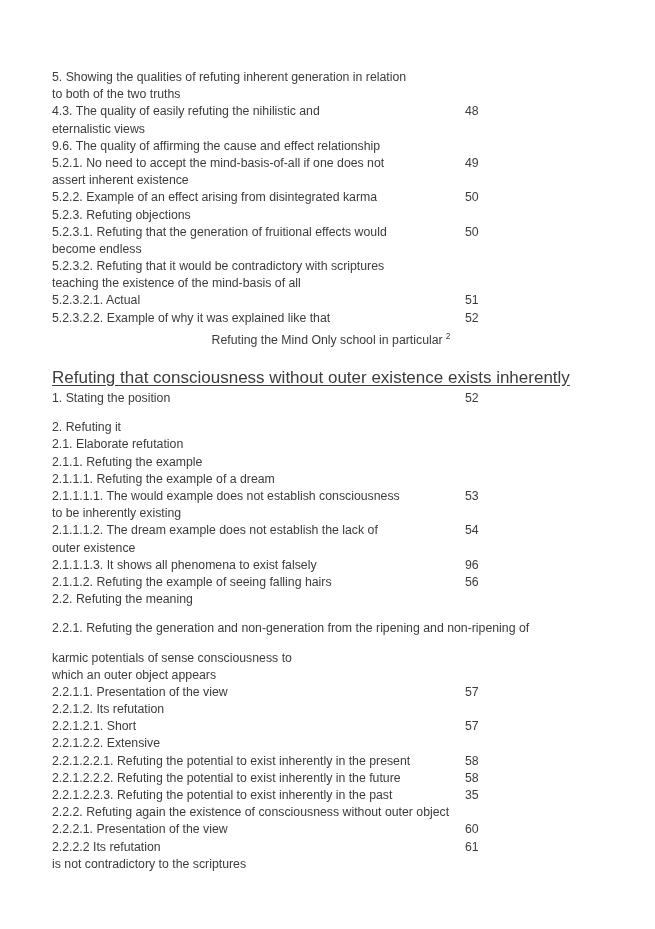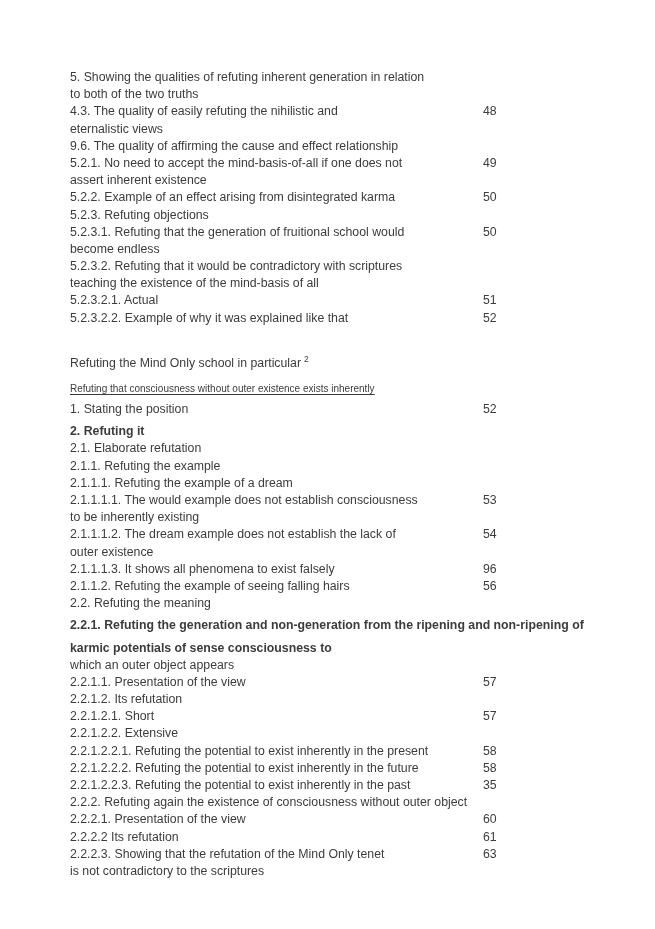--- a/index.html
+++ b/index.html
@@ -5,48 +5,48 @@
   html,body{margin:0;padding:0;background:#ffffff;}
   .page{
     position:relative;
     width:655px;height:929px;
     background:#ffffff;
     overflow:hidden;
     font-family:"Liberation Sans", sans-serif;
     color:#3c3c3c;
   }
   .content{
-    padding:69px 0 0 70px;
+    padding:69px 0 0 52px;
     width:558px;
   }
   .toc-section .row{
     position:relative;
     height:17.2px;
     line-height:17.2px;
     font-size:12.3px;
     white-space:nowrap;
   }
-  .toc-section .row.gap{margin-top:5px;font-weight:bold;}
+  .toc-section .row.gap{margin-top:12px;}
   .entry-page{
     position:absolute;
     left:413px;top:0;
   }
   .chapter-heading{
-    margin-top:20px;
     width:558px;
+    text-align:center;
     font-size:12.3px;
-    line-height:25px;
+    line-height:18px;
   }
   .chapter-heading sup{
     font-size:8.5px;
     margin-left:3px;
   }
   .chapter-subheading{
-    margin-top:4px;
-    font-size:10px;
+    margin-top:20px;
+    font-size:17px;
     line-height:17.2px;
     text-decoration:underline;
     text-underline-offset:2px;
     white-space:nowrap;
   }
   .chapter-rows{margin-top:4px;}
 </style>
 </head>
 <body>
 
@@ -56,21 +56,21 @@
     <div class="toc-section">
         <div class="row"><span class="entry-text">5. Showing the qualities of refuting inherent generation in relation</span></div>
         <div class="row"><span class="entry-text">to both of the two truths</span></div>
         <div class="row"><span class="entry-text">4.3. The quality of easily refuting the nihilistic and</span><span class="entry-page">48</span></div>
         <div class="row"><span class="entry-text">eternalistic views</span></div>
         <div class="row"><span class="entry-text">9.6. The quality of affirming the cause and effect relationship</span></div>
         <div class="row"><span class="entry-text">5.2.1. No need to accept the mind-basis-of-all if one does not</span><span class="entry-page">49</span></div>
         <div class="row"><span class="entry-text">assert inherent existence</span></div>
         <div class="row"><span class="entry-text">5.2.2. Example of an effect arising from disintegrated karma</span><span class="entry-page">50</span></div>
         <div class="row"><span class="entry-text">5.2.3. Refuting objections</span></div>
-        <div class="row"><span class="entry-text">5.2.3.1. Refuting that the generation of fruitional school would</span><span class="entry-page">50</span></div>
+        <div class="row"><span class="entry-text">5.2.3.1. Refuting that the generation of fruitional effects would</span><span class="entry-page">50</span></div>
         <div class="row"><span class="entry-text">become endless</span></div>
         <div class="row"><span class="entry-text">5.2.3.2. Refuting that it would be contradictory with scriptures</span></div>
         <div class="row"><span class="entry-text">teaching the existence of the mind-basis of all</span></div>
         <div class="row"><span class="entry-text">5.2.3.2.1. Actual</span><span class="entry-page">51</span></div>
         <div class="row"><span class="entry-text">5.2.3.2.2. Example of why it was explained like that</span><span class="entry-page">52</span></div>
       </div>
 
     <div class="chapter-heading">
       <span>Refuting the Mind Only school in particular</span><sup>2</sup>
     </div>
@@ -96,18 +96,17 @@
         <div class="row"><span class="entry-text">2.2.1.1. Presentation of the view</span><span class="entry-page">57</span></div>
         <div class="row"><span class="entry-text">2.2.1.2. Its refutation</span></div>
         <div class="row"><span class="entry-text">2.2.1.2.1. Short</span><span class="entry-page">57</span></div>
         <div class="row"><span class="entry-text">2.2.1.2.2. Extensive</span></div>
         <div class="row"><span class="entry-text">2.2.1.2.2.1. Refuting the potential to exist inherently in the present</span><span class="entry-page">58</span></div>
         <div class="row"><span class="entry-text">2.2.1.2.2.2. Refuting the potential to exist inherently in the future</span><span class="entry-page">58</span></div>
         <div class="row"><span class="entry-text">2.2.1.2.2.3. Refuting the potential to exist inherently in the past</span><span class="entry-page">35</span></div>
         <div class="row"><span class="entry-text">2.2.2. Refuting again the existence of consciousness without outer object</span></div>
         <div class="row"><span class="entry-text">2.2.2.1. Presentation of the view</span><span class="entry-page">60</span></div>
         <div class="row"><span class="entry-text">2.2.2.2 Its refutation</span><span class="entry-page">61</span></div>
-        <div class="row"><span class="entry-text">2.2.2.3. Showing that the refutation of the Mind Only tenet</span><span class="entry-page">63</span></div>
         <div class="row"><span class="entry-text">is not contradictory to the scriptures</span></div>
       </div>
 
   </div>
 </div>
 
 </body></html>

